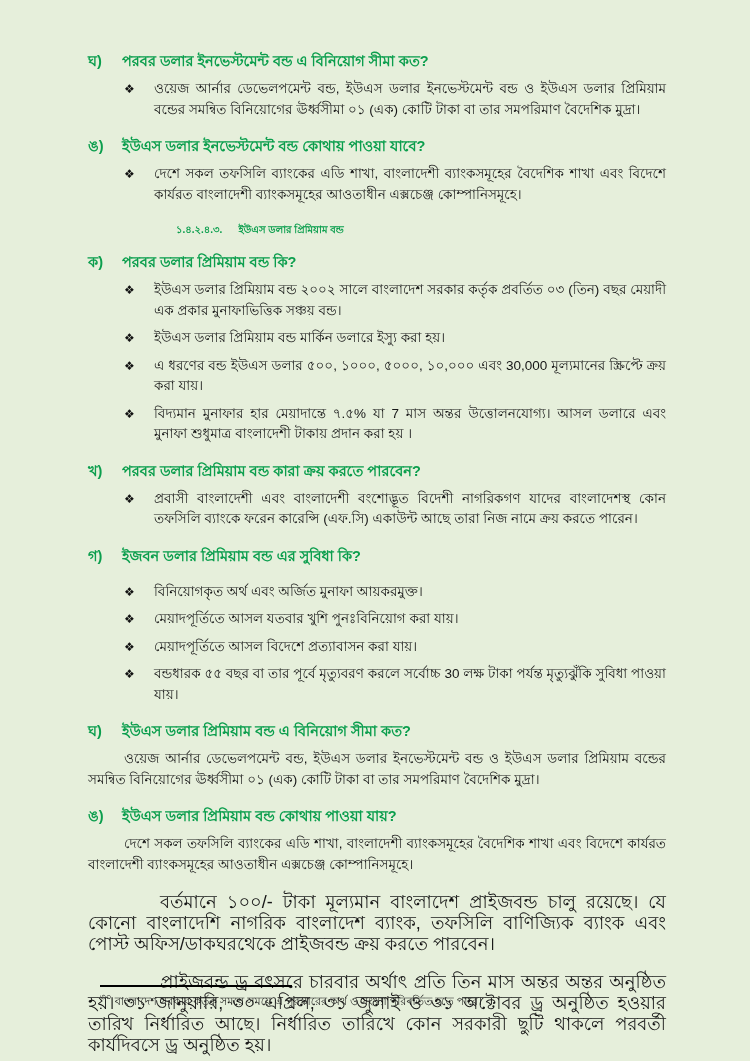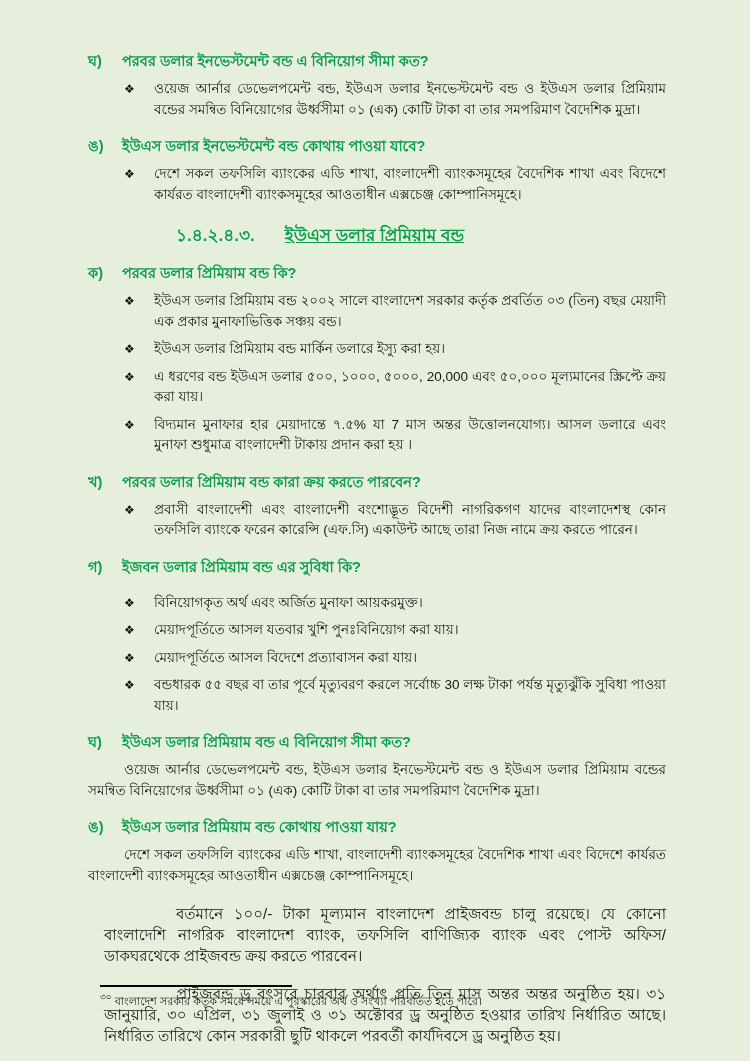--- a/index.html
+++ b/index.html
@@ -56,32 +56,32 @@
     margin: 0;
     font-size: 13.5px;
     line-height: 20.5px;
     text-align: justify;
     text-indent: 36px;
   }
 
   
   .section-head {
     display: flex;
-    gap: 30px;
+    gap: 16px;
     margin: 2px 0 14px 88px;
     color: #0b9e4d;
     font-weight: bold;
-    font-size: 17px;
-  }
-  .sec-title { text-decoration: underline; }
+    font-size: 10px;
+  }
+  .sec-title { }
 
   
   .para {
-    margin: 0 0 17px 16px;
-    font-size: 15px;
+    margin: 0 0 17px 0;
+    font-size: 18px;
     line-height: 21px;
     text-align: justify;
     text-indent: 72px;
   }
   .para sup, .fn-line sup {
     font-size: 9px;
     line-height: 0;
   }
 
   
@@ -141,21 +141,21 @@
     <div class="bullet-row">
       <span class="bullet">❖</span>
       <span class="b-text">ইউএস ডলার প্রিমিয়াম বন্ড ২০০২ সালে বাংলাদেশ সরকার কর্তৃক প্রবর্তিত ০৩ (তিন) বছর মেয়াদী এক প্রকার মুনাফাভিত্তিক সঞ্চয় বন্ড।</span>
     </div>
     <div class="bullet-row">
       <span class="bullet">❖</span>
       <span class="b-text">ইউএস ডলার প্রিমিয়াম বন্ড মার্কিন ডলারে ইস্যু করা হয়।</span>
     </div>
     <div class="bullet-row">
       <span class="bullet">❖</span>
-      <span class="b-text">এ ধরণের বন্ড ইউএস ডলার ৫০০, ১০০০, ৫০০০, 20,000 এবং ৫০,০০০ মূল্যমানের স্ক্রিপ্টে ক্রয় করা যায়।</span>
+      <span class="b-text">এ ধরণের বন্ড ইউএস ডলার ৫০০, ১০০০, ৫০০০, ১০,০০০ এবং 30,000 মূল্যমানের স্ক্রিপ্টে ক্রয় করা যায়।</span>
     </div>
     <div class="bullet-row">
       <span class="bullet">❖</span>
       <span class="b-text">বিদ্যমান মুনাফার হার মেয়াদান্তে ৭.৫% যা 7 মাস অন্তর উত্তোলনযোগ্য। আসল ডলারে এবং মুনাফা শুধুমাত্র বাংলাদেশী টাকায় প্রদান করা হয় ।</span>
     </div>
   </section>
 
   <section class="qa">
     <div class="q-row">
       <span class="q-label">খ)</span>

